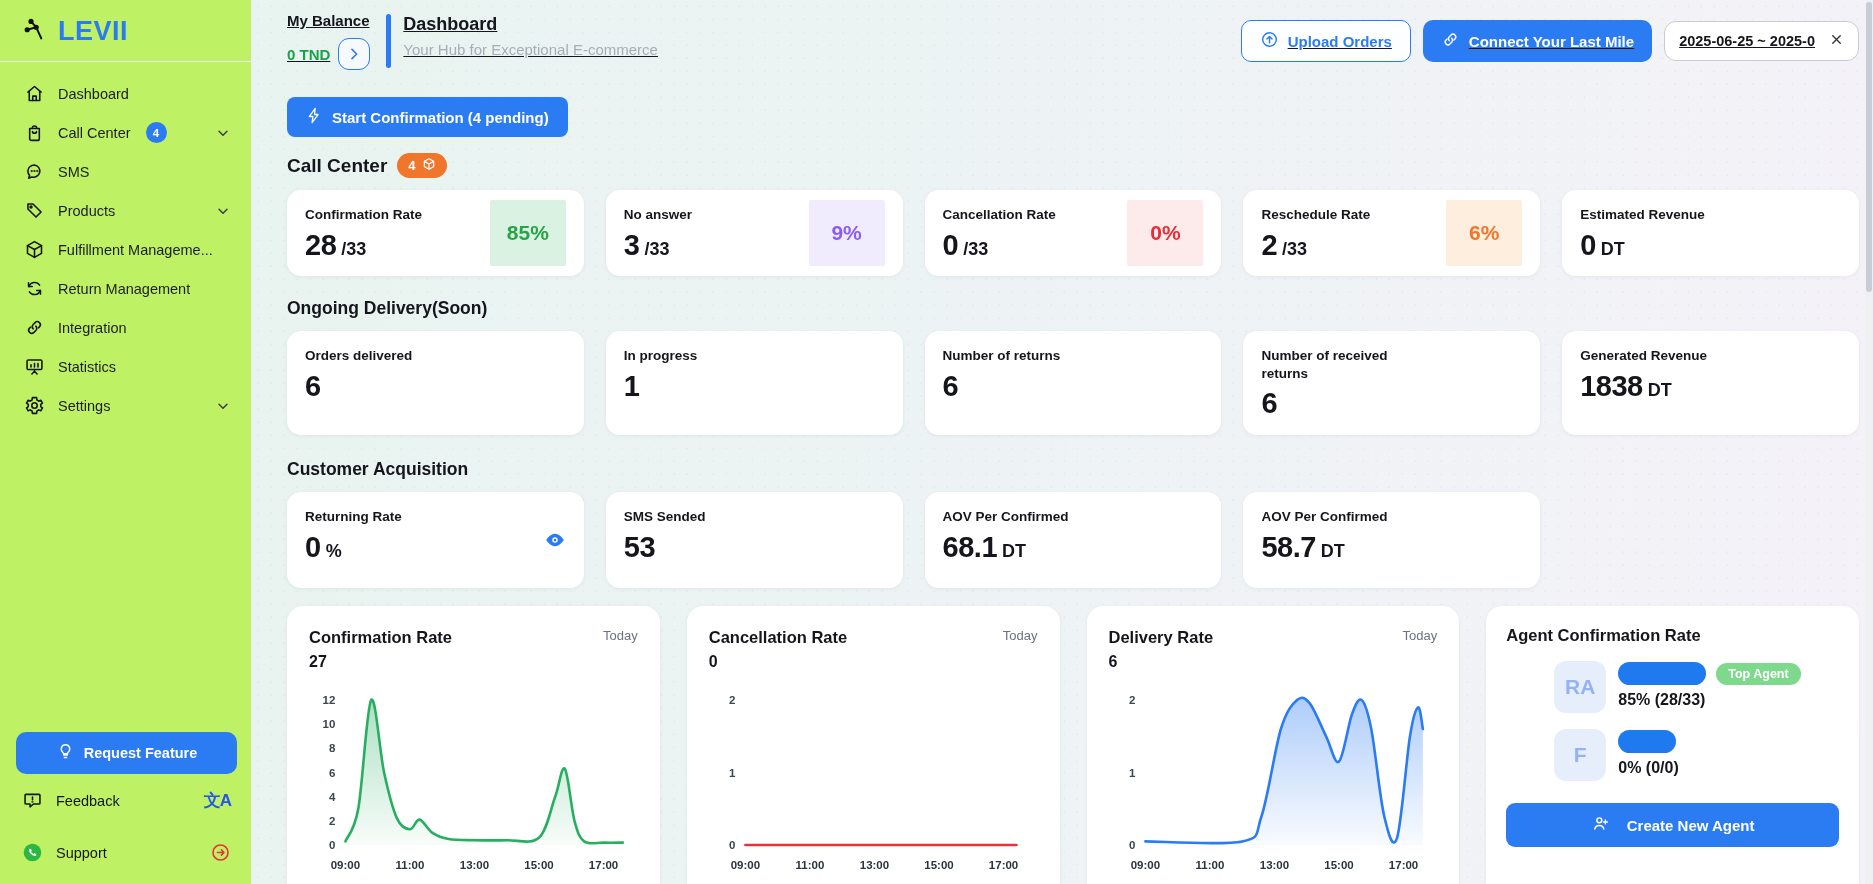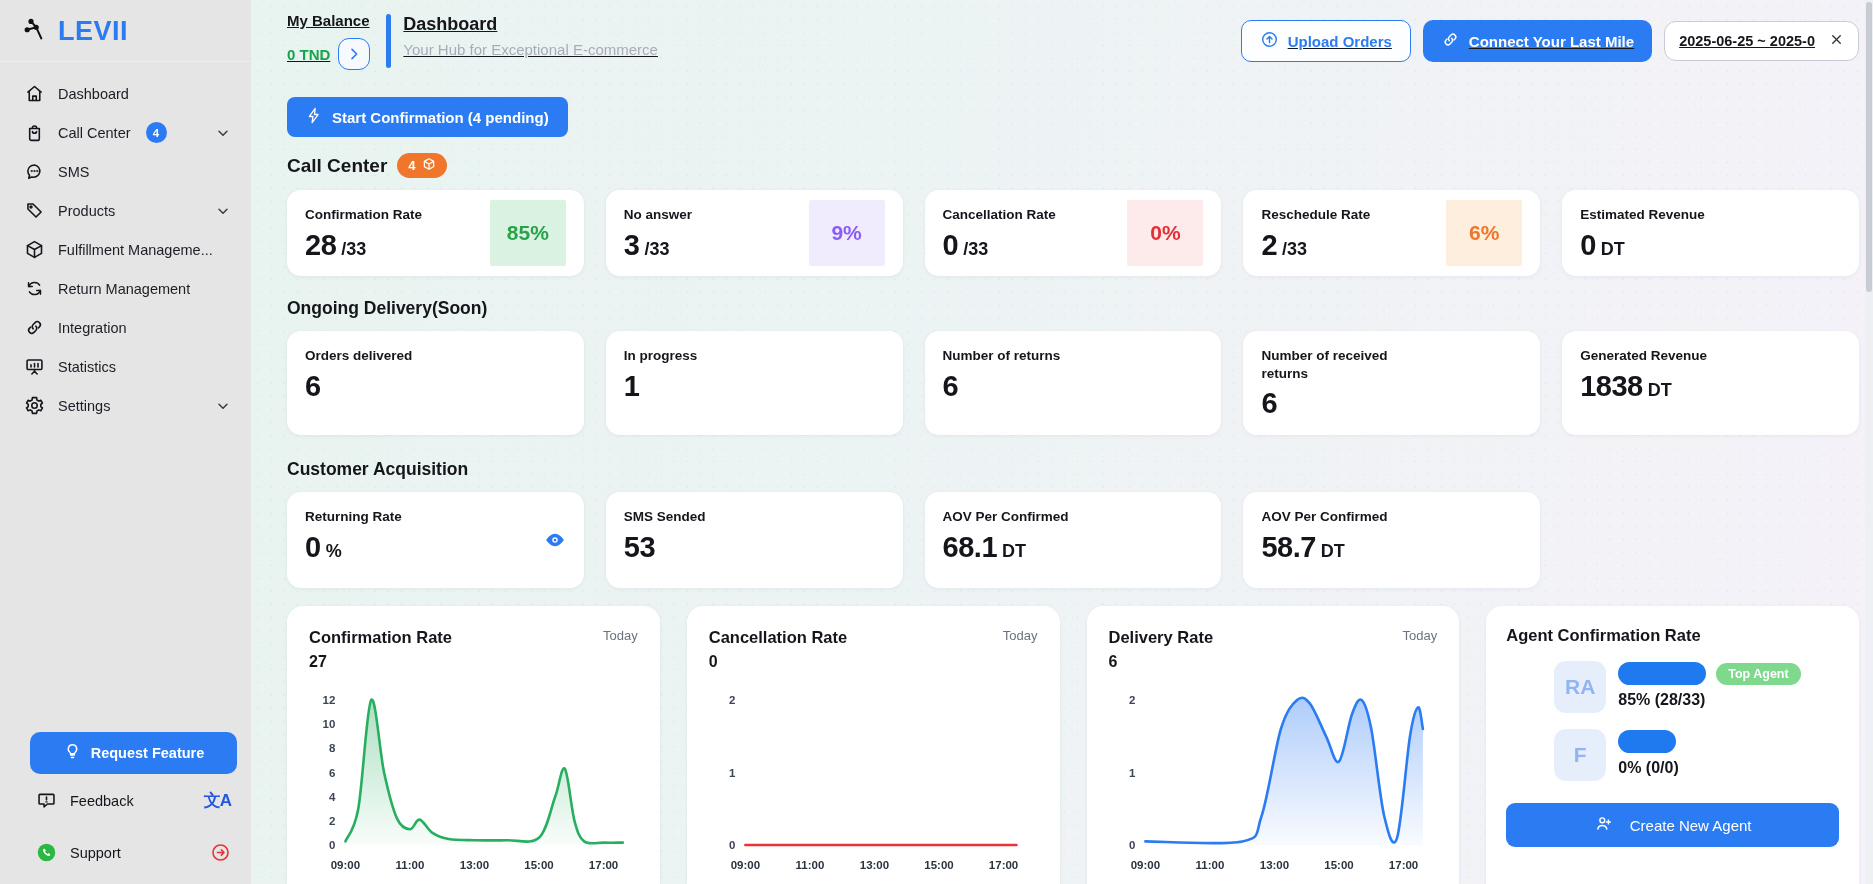--- a/index.html
+++ b/index.html
@@ -6,21 +6,21 @@
   html,body { width:1873px; height:884px; overflow:hidden; }
   body {
     font-family:"Liberation Sans","DejaVu Sans",sans-serif;
     color:#15151c;
     background:#fff;
   }
   .app { display:flex; width:1873px; height:884px; }
 
   
   .sidebar {
-    width:252px; height:884px; background:#e5e5e5; flex:0 0 252px;
+    width:252px; height:884px; background:#bef264; flex:0 0 252px;
     border-right:1px solid #efeff3; position:relative; z-index:5;
   }
   .logo-row { display:flex; align-items:center; gap:9px; padding:16px 20px 14px 22px; }
   .logo-row svg { width:27px; height:27px; }
   .logo-text { font-size:27px; font-weight:800; color:#2b7bf3; letter-spacing:.5px; }
   .side-divider { border-bottom:1px solid #ececf1; }
   .nav { padding:12px 8px 0 8px; }
   .nav-item {
     display:flex; align-items:center; gap:13px; padding:9px 12px 9px 16px;
     font-size:14.5px; font-weight:500; color:#1d1d26; border-radius:8px; cursor:pointer;
@@ -28,21 +28,21 @@
   .nav-item .nicon { width:21px; height:21px; display:inline-flex; color:#15151c; flex:0 0 21px; }
   .nav-item .nicon svg { width:21px; height:21px; }
   .nav-label { white-space:nowrap; overflow:hidden; text-overflow:ellipsis; }
   .nav-badge {
     background:#2b7bf3; color:#fff; font-size:11.5px; font-weight:700;
     min-width:21px; height:21px; border-radius:50%; display:inline-flex;
     align-items:center; justify-content:center; margin-left:2px;
   }
   .nav-chev { margin-left:auto; color:#3a3a44; display:inline-flex; }
   .nav-chev svg { width:16px; height:16px; }
-  .side-footer { position:absolute; left:0; right:0; bottom:0; padding:0 14px 6px 30px; }
+  .side-footer { position:absolute; left:0; right:0; bottom:0; padding:0 14px 6px 16px; }
   .req-btn {
     width:100%; background:#2b7bf3; color:#fff; border:none; border-radius:10px;
     padding:10px 0; font-size:14.5px; font-weight:700; display:flex; align-items:center;
     justify-content:center; gap:9px; cursor:pointer; font-family:inherit;
   }
   .req-btn svg { width:19px; height:19px; }
   .foot-row { display:flex; align-items:center; gap:13px; padding:15px 6px; font-size:14.5px; font-weight:500; }
   .foot-row .ficon { display:inline-flex; }
   .foot-row .ficon svg { width:21px; height:21px; }
   .foot-right { margin-left:auto; display:inline-flex; }
@@ -145,21 +145,21 @@
     font-size:21px; font-weight:700; display:flex; align-items:center; justify-content:center; flex:0 0 52px;
   }
   .agent-info { padding-top:1px; }
   .agent-pills { display:flex; align-items:center; gap:10px; }
   .name-pill { height:23px; border-radius:12px; background:#1f7af0; width:88px; }
   .agent-row:nth-of-type(3) .name-pill { width:58px; }
   .top-pill { background:#7ed98c; color:#fff; font-size:12.5px; font-weight:700; padding:4px 12px; border-radius:12px; }
   .agent-stat { font-size:16px; font-weight:800; margin-top:6px; }
   .create-btn {
     width:100%; margin-top:22px; background:#2b7bf3; color:#fff; border:none; border-radius:9px;
-    padding:11px 0; font-size:15px; font-weight:400; display:flex; align-items:center; justify-content:center;
+    padding:11px 0; font-size:15px; font-weight:700; display:flex; align-items:center; justify-content:center;
     gap:17px; cursor:pointer; font-family:inherit;
   }
   .create-btn svg { width:19px; height:19px; }
 
   
   .win-scroll { position:absolute; right:0; top:0; width:8px; height:884px; background:#eef0f3; z-index:9; }
   .win-thumb { position:absolute; right:1px; top:2px; width:6px; height:290px; border-radius:3px; background:#c8cdd5; }
 </style>
 </head>
 <body>

